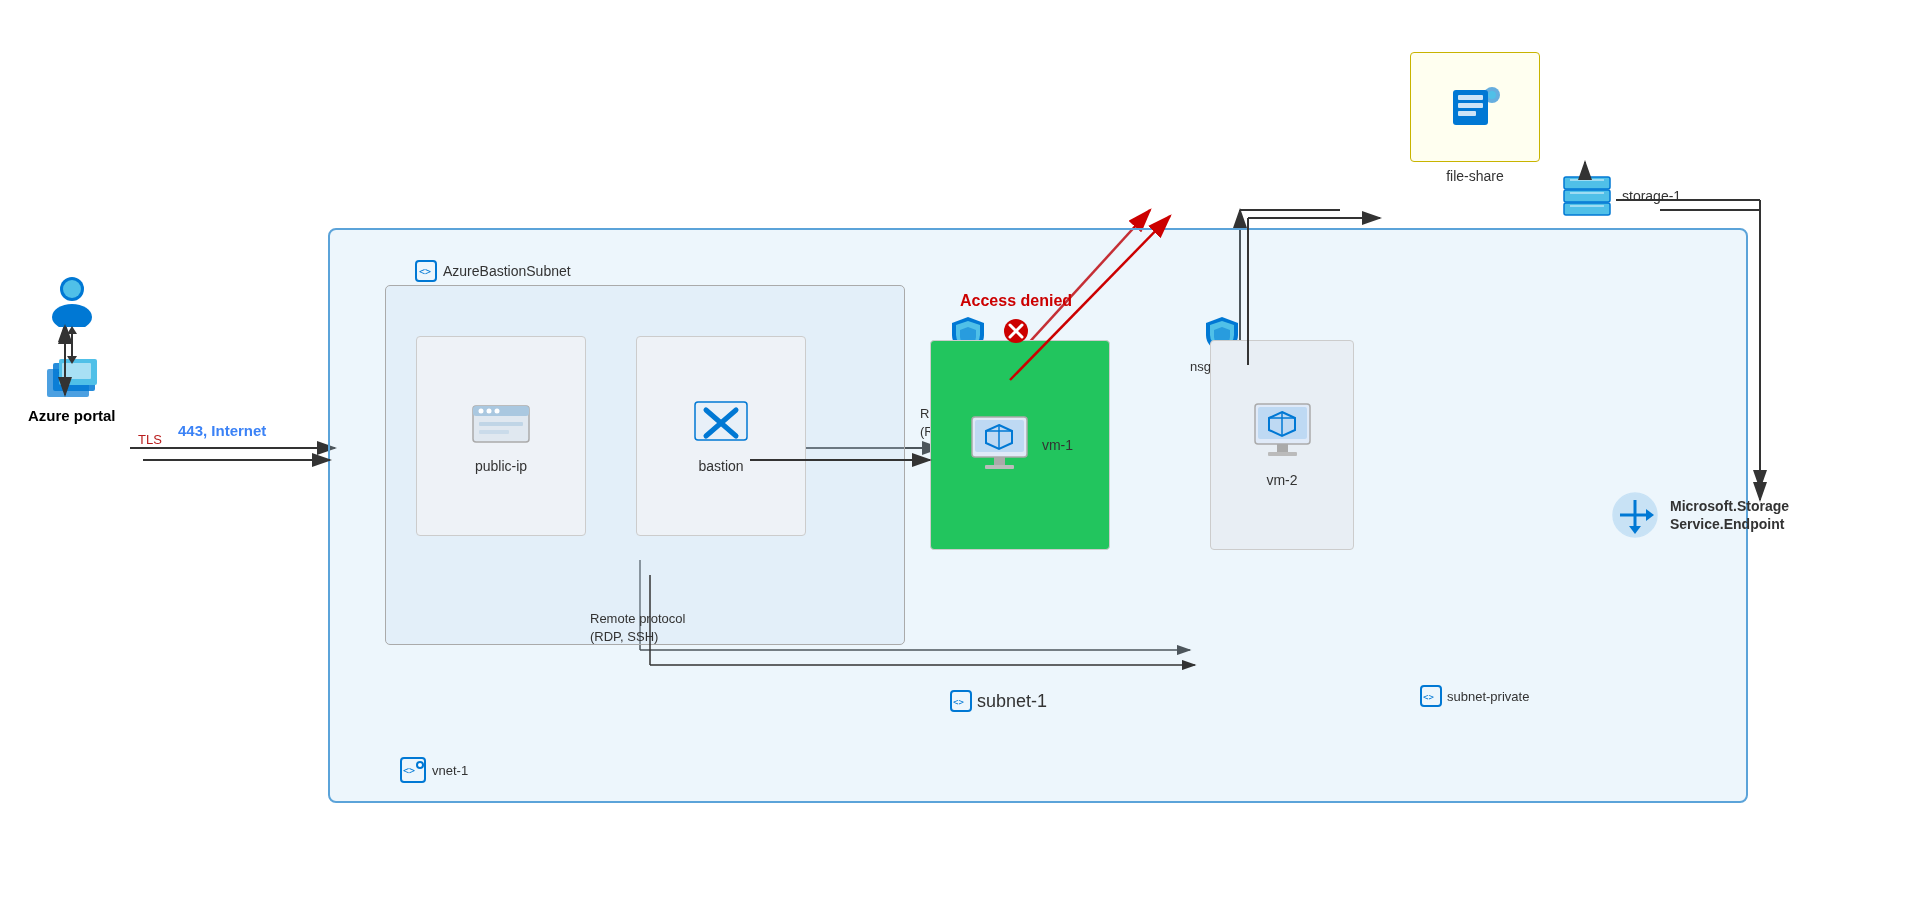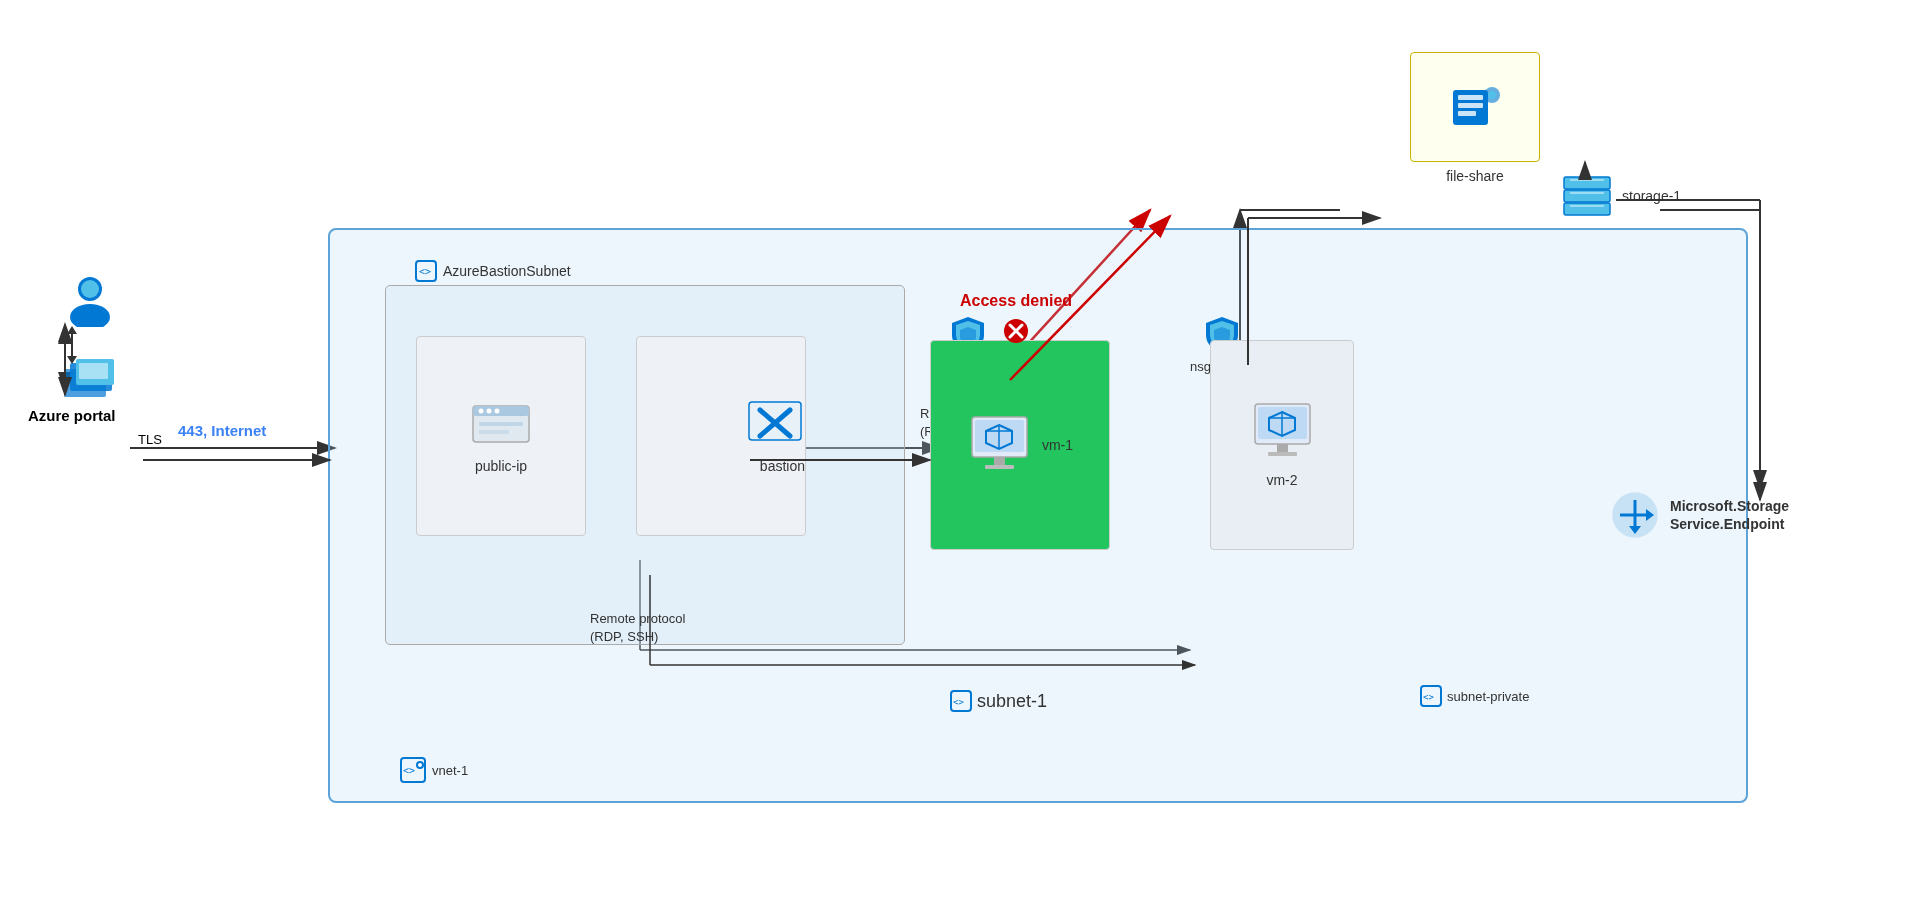--- a/index.html
+++ b/index.html
@@ -66,21 +66,21 @@
       </marker>
       <marker id="arrow-black-rev" markerWidth="10" markerHeight="7" refX="1" refY="3.5" orient="auto-start-reverse">
         <polygon points="0 0, 10 3.5, 0 7" fill="#333"></polygon>
       </marker>
       <marker id="arrow-red" markerWidth="10" markerHeight="7" refX="9" refY="3.5" orient="auto">
         <polygon points="0 0, 10 3.5, 0 7" fill="#cc0000"></polygon>
       </marker>
     </defs>
   </svg>
 
-  <div style="position:absolute; left:28px; top:275px; display:flex; flex-direction:column; align-items:flex-end; gap:0;">
+  <div style="position:absolute; left:28px; top:275px; display:flex; flex-direction:column; align-items:center; gap:0;">
 
     <div>
       <svg width="52" height="52" viewBox="0 0 52 52">
         <circle cx="26" cy="14" r="12" fill="#0078d4"></circle>
         <ellipse cx="26" cy="42" rx="20" ry="13" fill="#0078d4"></ellipse>
         <circle cx="26" cy="14" r="9" fill="#50c0e8"></circle>
       </svg>
     </div>
 
     <div style="width:2px; height:28px; background:#333; margin:0 auto; position:relative;">
@@ -92,21 +92,21 @@
       <svg width="54" height="40" viewBox="0 0 54 40">
         <rect x="2" y="10" width="42" height="28" rx="2" fill="#0078d4" opacity="0.7"></rect>
         <rect x="8" y="4" width="42" height="28" rx="2" fill="#0078d4" opacity="0.85"></rect>
         <rect x="14" y="0" width="38" height="26" rx="2" fill="#50c0e8"></rect>
         <rect x="17" y="4" width="29" height="16" rx="1" fill="#fff" opacity="0.5"></rect>
       </svg>
     </div>
     <div style="font-size:15px; font-weight:700; margin-top:4px; text-align:center;">Azure portal</div>
   </div>
 
-  <div style="position:absolute; left:138px; top:432px; font-size:13px; color:#000000;">
+  <div style="position:absolute; left:138px; top:432px; font-size:13px; color:#b91c1c;">
     <span>TLS</span>
   </div>
 
   <div style="position:absolute; left:178px; top:422px; font-size:15px; font-weight:700; color:#3b82f6;">
     <span>443, Internet</span>
   </div>
 
   <div style="position:absolute; top:228px; left:328px; width:1420px; height:575px; border:2px solid #5ba3d9; border-radius:8px; background:rgba(173,216,240,0.22);">
 
     <div style="position:absolute; top:30px; left:85px; display:flex; align-items:center; gap:6px;">
@@ -127,21 +127,21 @@
           <rect x="2" y="8" width="56" height="10" rx="3" fill="#aac8e0"></rect>
           <circle cx="10" cy="13" r="2.5" fill="#fff"></circle>
           <circle cx="18" cy="13" r="2.5" fill="#fff"></circle>
           <circle cx="26" cy="13" r="2.5" fill="#fff"></circle>
           <rect x="8" y="24" width="44" height="4" rx="1" fill="#aac8e0" opacity="0.6"></rect>
           <rect x="8" y="32" width="30" height="4" rx="1" fill="#aac8e0" opacity="0.4"></rect>
         </svg>
         <span class="node-label">public-ip</span>
       </div>
 
-      <div style="position:absolute; top:50px; left:250px; width:170px; height:200px; border:1px solid #ccc; border-radius:4px; background:#eef2f7; display:flex; flex-direction:column; align-items:flex-end; justify-content:center; gap:10px;">
+      <div style="position:absolute; top:50px; left:250px; width:170px; height:200px; border:1px solid #ccc; border-radius:4px; background:#eef2f7; display:flex; flex-direction:column; align-items:center; justify-content:center; gap:10px;">
 
         <svg width="60" height="50" viewBox="0 0 60 50">
           <rect x="4" y="4" width="52" height="38" rx="3" fill="#e8f0f8" stroke="#0078d4" stroke-width="1.5"></rect>
 
           <line x1="15" y1="12" x2="45" y2="38" stroke="#0078d4" stroke-width="5" stroke-linecap="round"></line>
           <line x1="45" y1="12" x2="15" y2="38" stroke="#0078d4" stroke-width="5" stroke-linecap="round"></line>
         </svg>
         <span class="node-label">bastion</span>
       </div>
 

